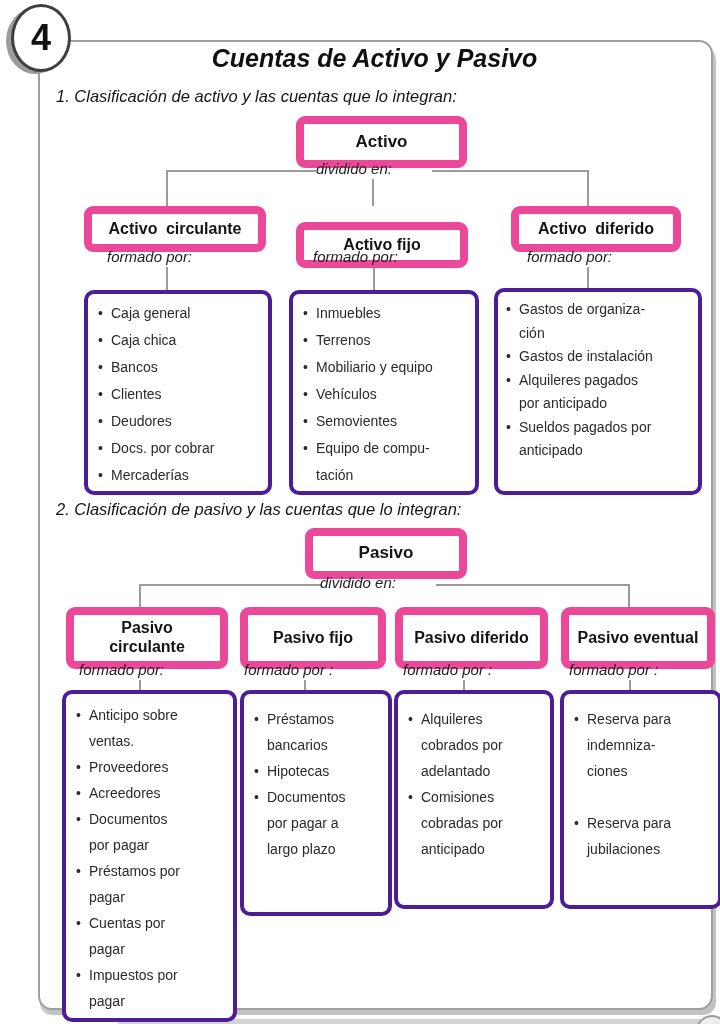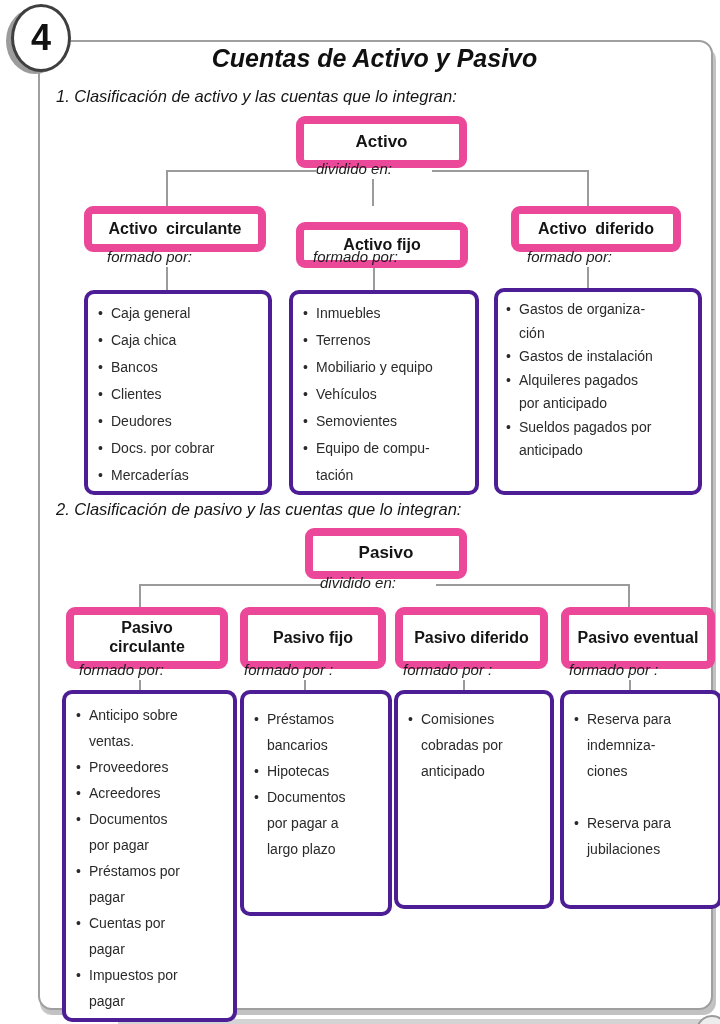--- a/index.html
+++ b/index.html
@@ -147,20 +147,23 @@
     </ul>
   <ul class="list lh26" style="left:240px;top:690px;width:130px;height:206px;padding-top:12px;">
       <li>Préstamos
 bancarios</li>
       <li>Hipotecas</li>
       <li>Documentos
 por pagar a
 largo plazo</li>
     </ul>
   <ul class="list lh26" style="left:394px;top:690px;width:138px;height:199px;padding-top:12px;">
+      <li>Alquileres
+cobrados por
+adelantado</li>
       <li>Comisiones
 cobradas por
 anticipado</li>
     </ul>
   <ul class="list lh26 gap-list" style="left:560px;top:690px;width:140px;height:199px;padding-top:12px;">
       <li>Reserva para
 indemniza-
 ciones</li>
       <li>Reserva para
 jubilaciones</li>

